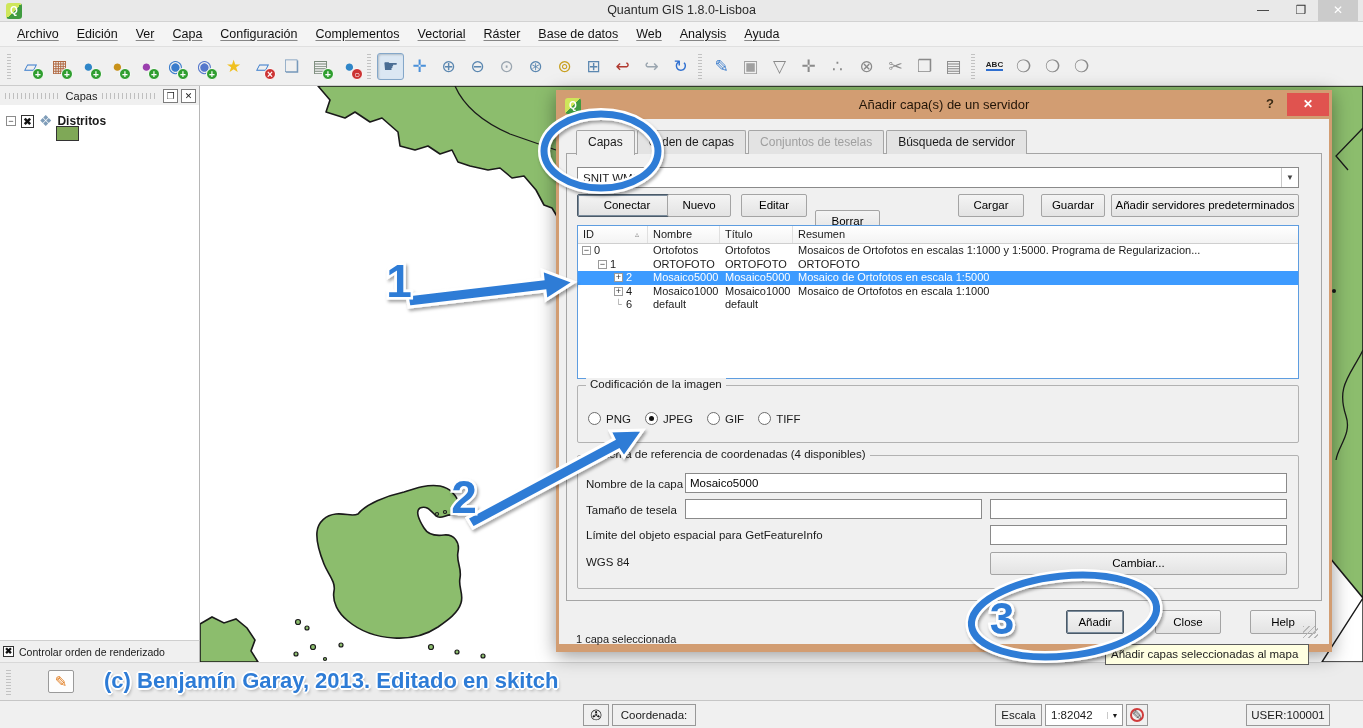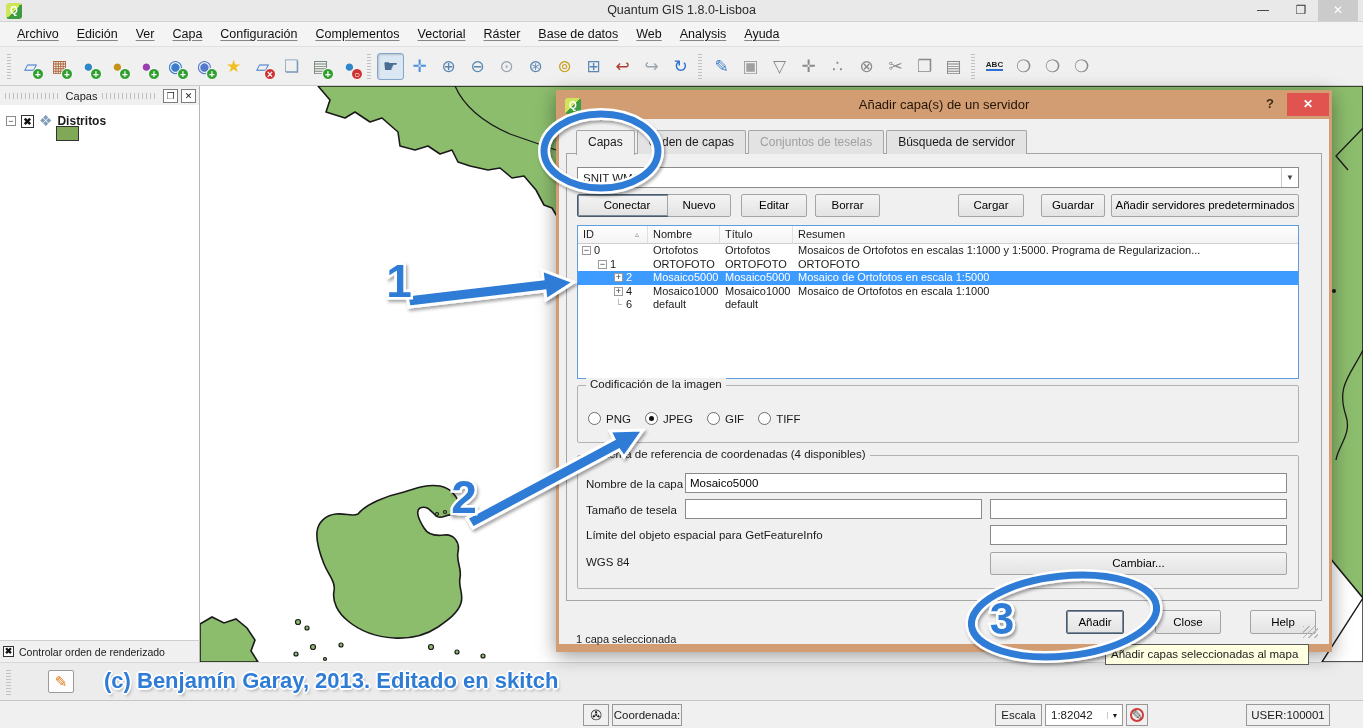--- a/index.html
+++ b/index.html
@@ -339,21 +339,21 @@
 
   <div id="pane" class="abs">
     <div id="server-combo" class="abs">
       <span class="val">SNIT WMS</span>
       <span class="arrow">▼</span>
     </div>
 
     <button class="btn default abs" style="left:10px;top:40px;width:100px;">Conectar</button>
     <button class="btn abs" style="left:100px;top:40px;width:64px;">Nuevo</button>
     <button class="btn abs" style="left:174px;top:40px;width:66px;">Editar</button>
-    <button class="btn abs" style="left:248px;top:40px;width:65px;">Borrar</button>
+    <button class="btn abs" style="left:248px;top:56px;width:65px;">Borrar</button>
     <button class="btn abs" style="left:391px;top:40px;width:66px;">Cargar</button>
     <button class="btn abs" style="left:474px;top:40px;width:64px;">Guardar</button>
     <button class="btn abs" style="left:544px;top:40px;width:188px;">Añadir servidores predeterminados</button>
 
     <div id="wms-table" class="abs">
       <div class="thead">
         <div class="th"><span>ID</span><span class="sort">▵</span></div>
         <div class="th">Nombre</div>
         <div class="th">Título</div>
         <div class="th" style="border-right:none;">Resumen</div>
@@ -456,21 +456,21 @@
 <div id="watermark-strip" class="abs">
   <div id="wm-grip" class="abs"></div>
   <div id="wm-icon" class="abs">✎</div>
   <div id="watermark-text" class="abs">(c) Benjamín Garay, 2013. Editado en skitch</div>
 </div>
 
 <div id="statusbar" class="abs">
   <div class="sb-box abs" style="left:583px;width:26px;">
       <span class="sb-icon">✇</span>
     </div>
-  <div class="sb-box abs" style="left:612px;width:70px;">Coordenada:</div>
+  <div class="sb-box abs" style="left:612px;width:84px;">Coordenada:</div>
 
   <div class="sb-box abs" style="left:995px;width:47px;">Escala</div>
   <div class="sb-box abs" style="left:1045px;width:78px;background:#fff;justify-content:space-between;padding-left:5px;">
     <span>1:82042</span>
     <span style="width:15px;border-left:1px solid #c9c9c9;text-align:center;font-size:7px;">▼</span>
   </div>
   <div class="sb-box abs" style="left:1126px;width:22px;position:absolute;">
     <span class="sb-icon" style="color:#555;">✎</span>
     <span style="position:absolute;left:3px;top:3px;width:14px;height:14px;border:2px solid #d03b3b;border-radius:50%;"></span>
   </div>

